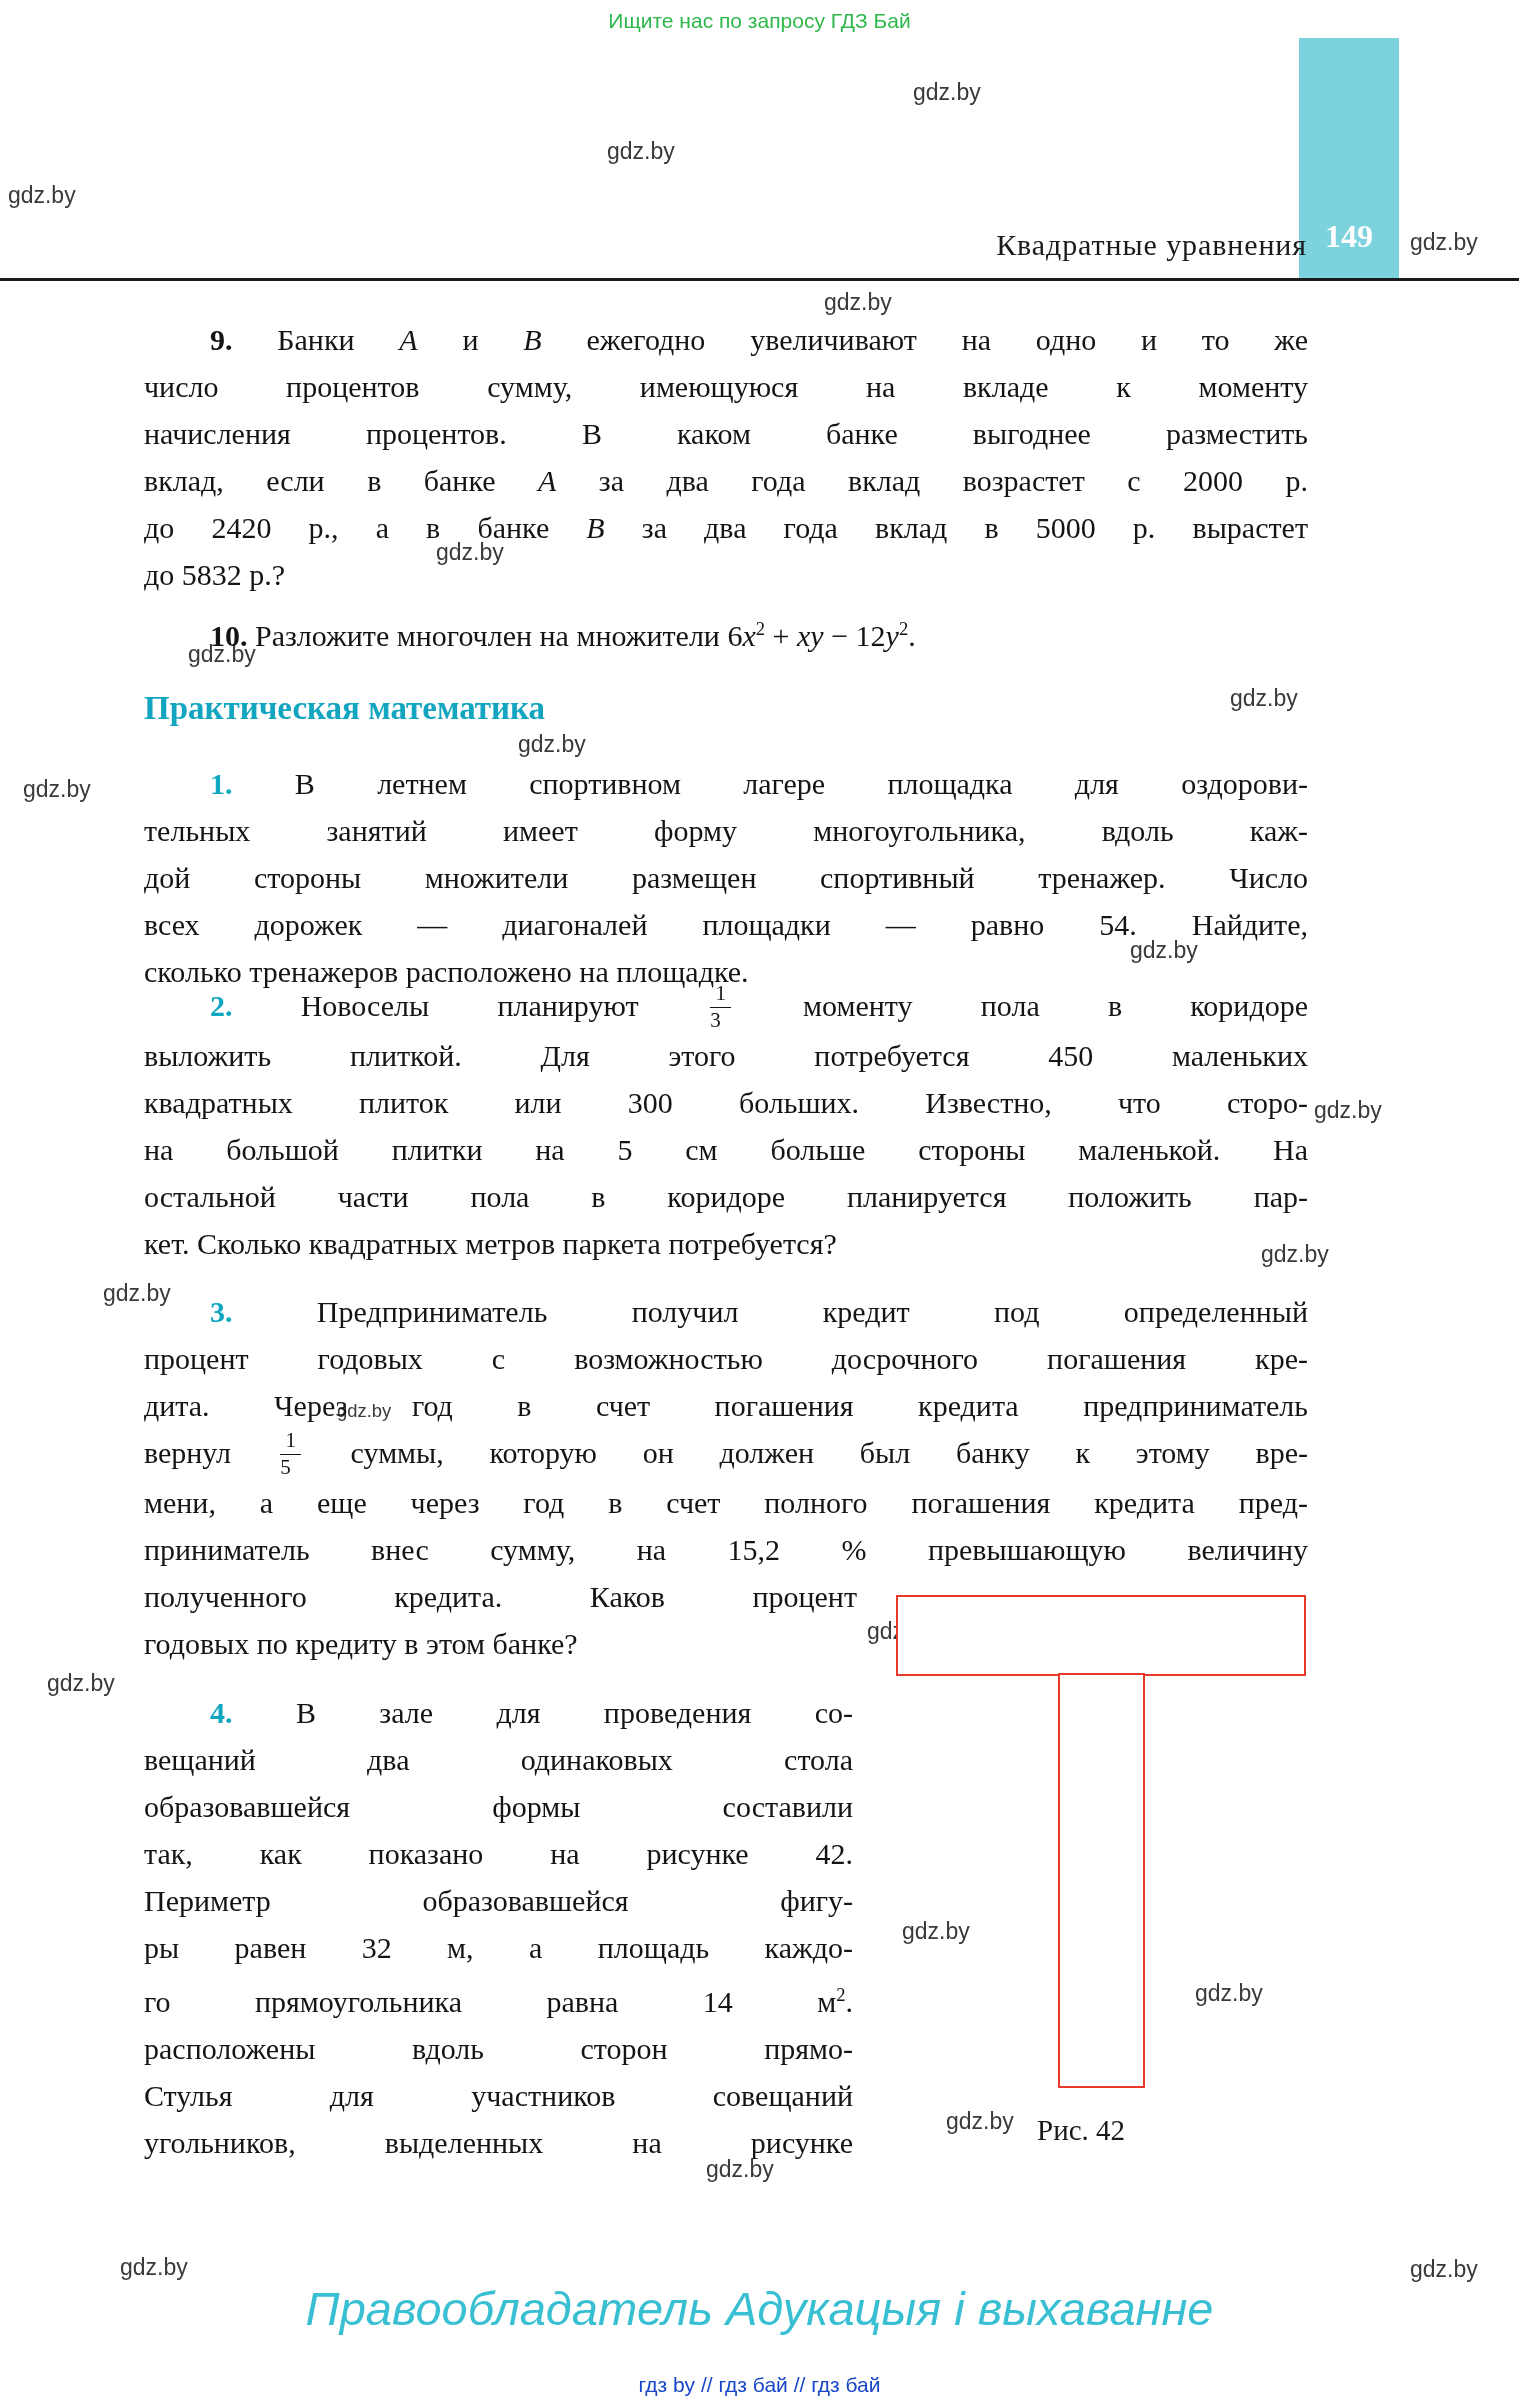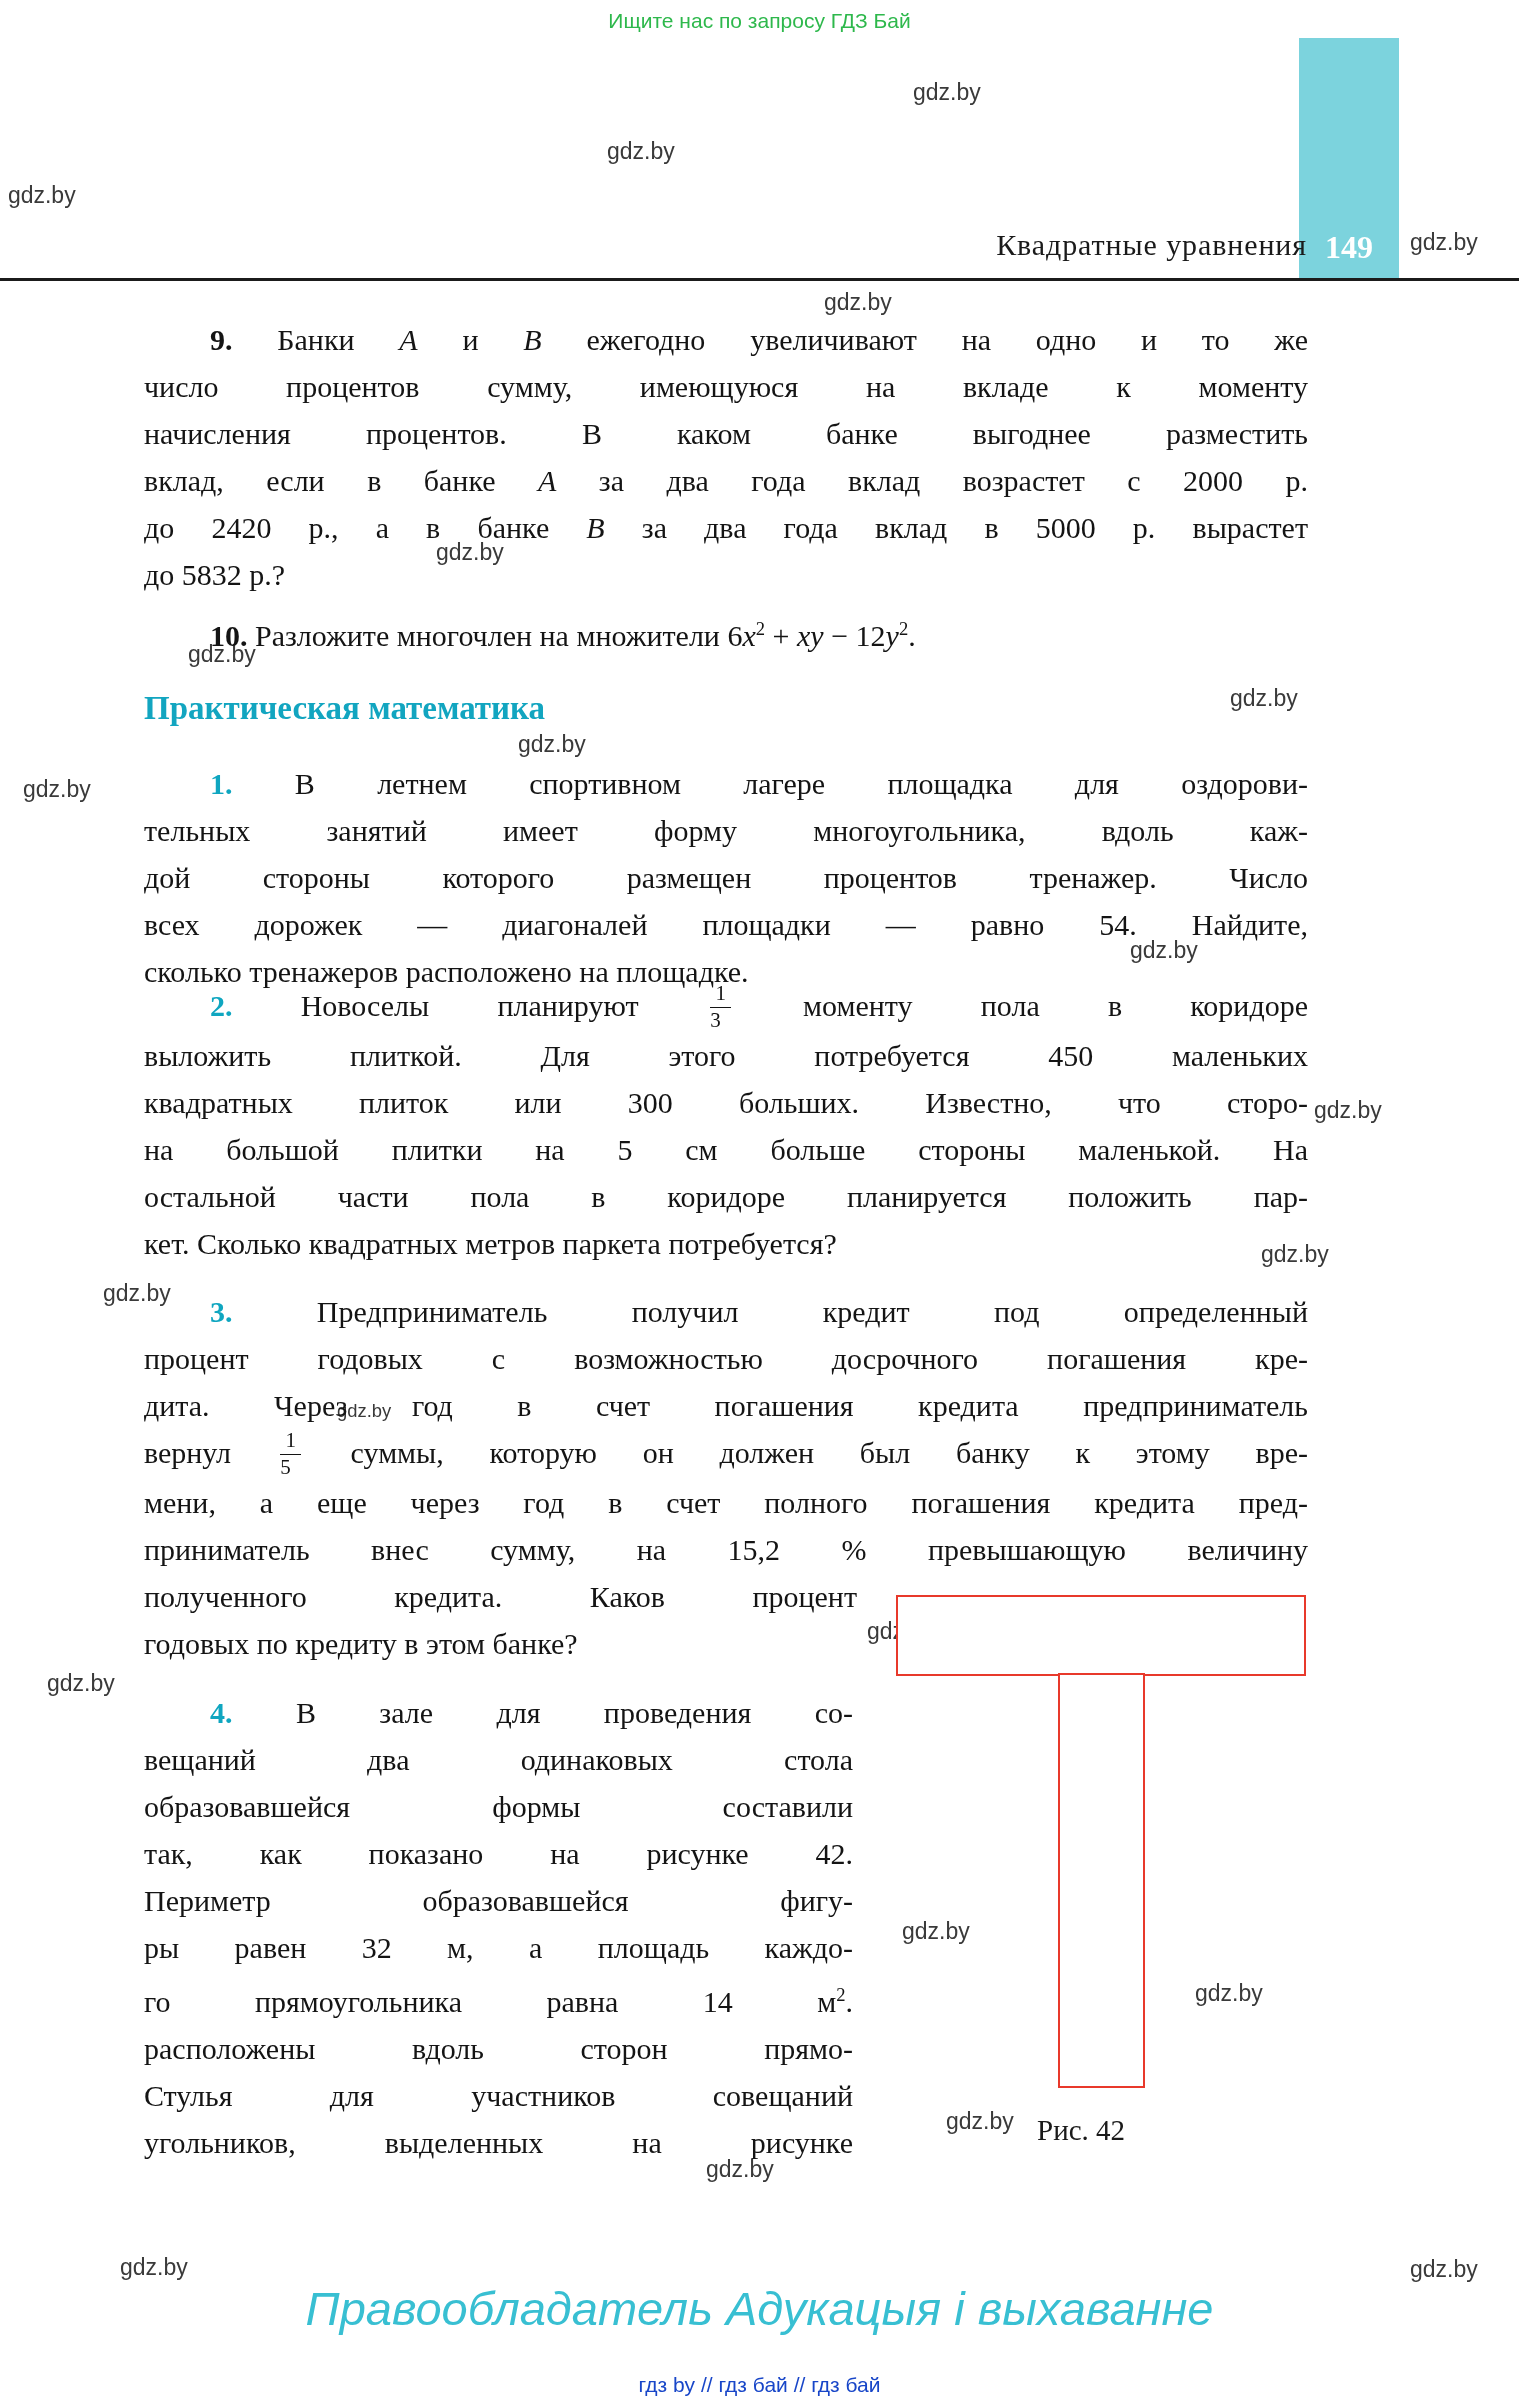--- a/index.html
+++ b/index.html
@@ -24,21 +24,21 @@
     position:absolute;
     font-family:"Liberation Sans", sans-serif;
     font-size:23px; color:#3a3a3a; white-space:nowrap;
   }
   .wm-small{font-size:18.4px;}
   
   .page-tab{
     position:absolute; left:1299px; top:38px; width:100px; height:240px;
     background:#7cd3dd;
     display:flex; align-items:flex-end; justify-content:center;
-    box-sizing:border-box; padding-bottom:12px;
+    box-sizing:border-box; padding-bottom:23px;
   }
   .page-tab span{
     font-family:"Liberation Serif", serif;
     font-weight:bold; font-size:32px; color:#ffffff;
   }
   .chapter{
     position:absolute; left:782px; top:228px; width:525px;
     text-align:right; font-size:30px; color:#1a1a1a; letter-spacing:0.9px;
   }
   .rule{
@@ -155,21 +155,21 @@
     </div>
   <div class="para" id="pp10">
       <div class="line indent end"><span class="b">10.</span><span> Разложите многочлен на множители 6</span><span class="i">x</span><sup>2</sup><span> + </span><span class="i">xy</span><span> − 12</span><span class="i">y</span><sup>2</sup><span>.</span></div>
     </div>
 
   <div class="heading">Практическая математика</div>
 
   <div class="para" id="pp1">
       <div class="line indent"><span class="b accent">1.</span><span> В летнем спортивном лагере площадка для оздорови-</span></div>
       <div class="line"><span>тельных занятий имеет форму многоугольника, вдоль каж-</span></div>
-      <div class="line"><span>дой стороны которого размещен процентов тренажер. Число</span></div>
+      <div class="line"><span>дой стороны множители размещен спортивный тренажер. Число</span></div>
       <div class="line"><span>всех дорожек — диагоналей площадки — равно 54. Найдите,</span></div>
       <div class="line end"><span>сколько тренажеров расположено на площадке.</span></div>
     </div>
   <div class="para" id="pp2">
       <div class="line indent"><span class="b accent">2.</span><span> Новоселы планируют </span><span class="frac"><span class="fn">1</span><span class="fd">3</span></span><span> моменту пола в коридоре</span></div>
       <div class="line"><span>выложить плиткой. Для этого потребуется 450 маленьких</span></div>
       <div class="line"><span>квадратных плиток или 300 больших. Известно, что сторо-</span></div>
       <div class="line"><span>на большой плитки на 5 см больше стороны маленькой. На</span></div>
       <div class="line"><span>остальной части пола в коридоре планируется положить пар-</span></div>
       <div class="line end"><span>кет. Сколько квадратных метров паркета потребуется?</span></div>

